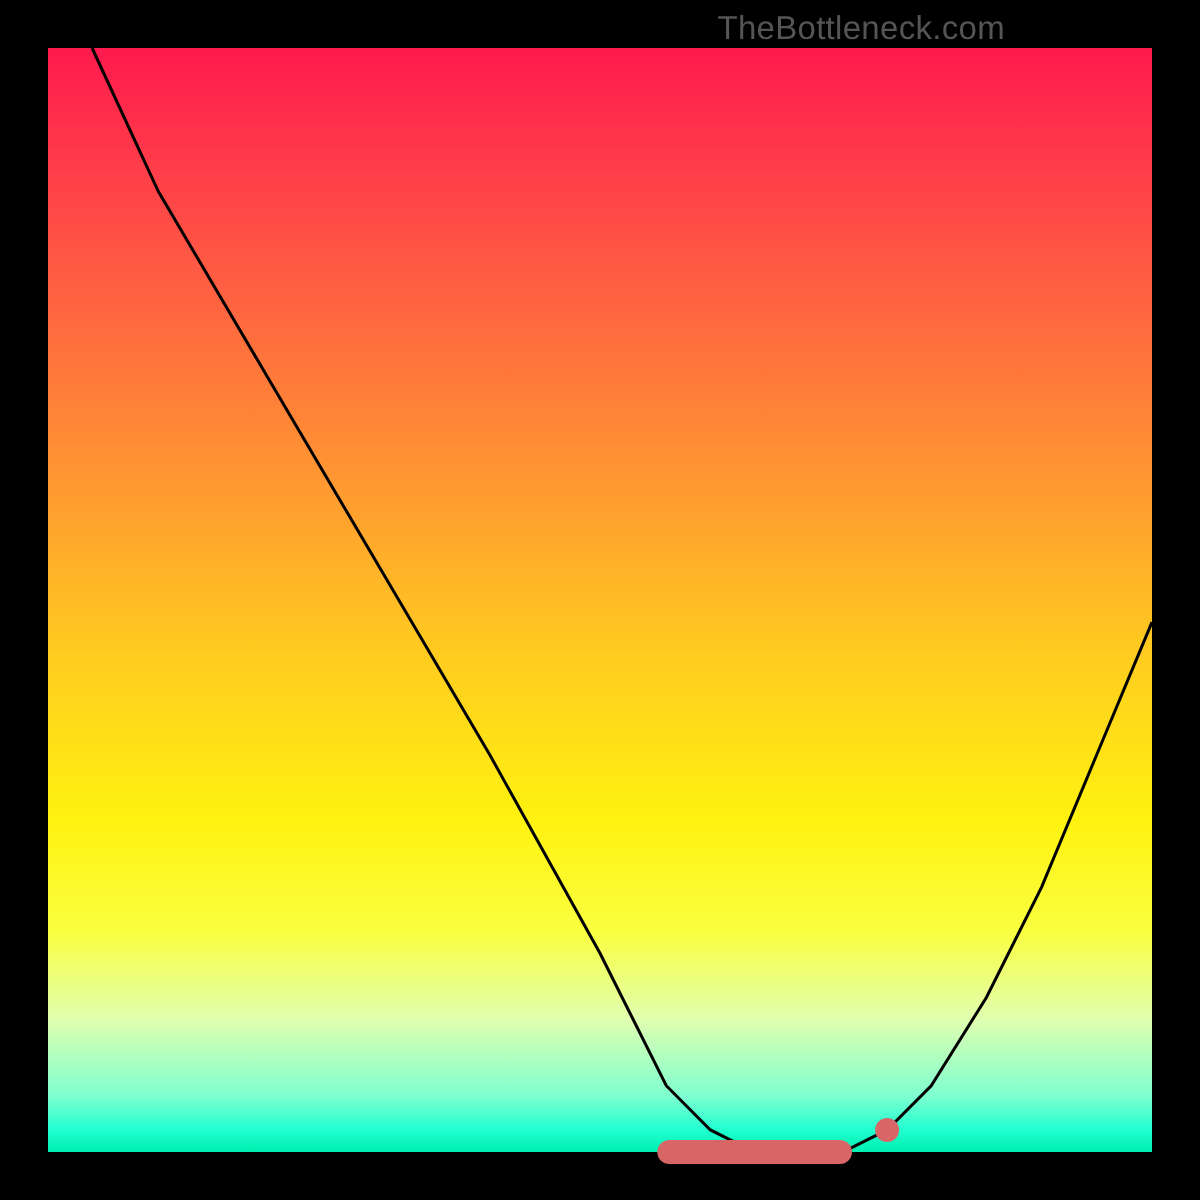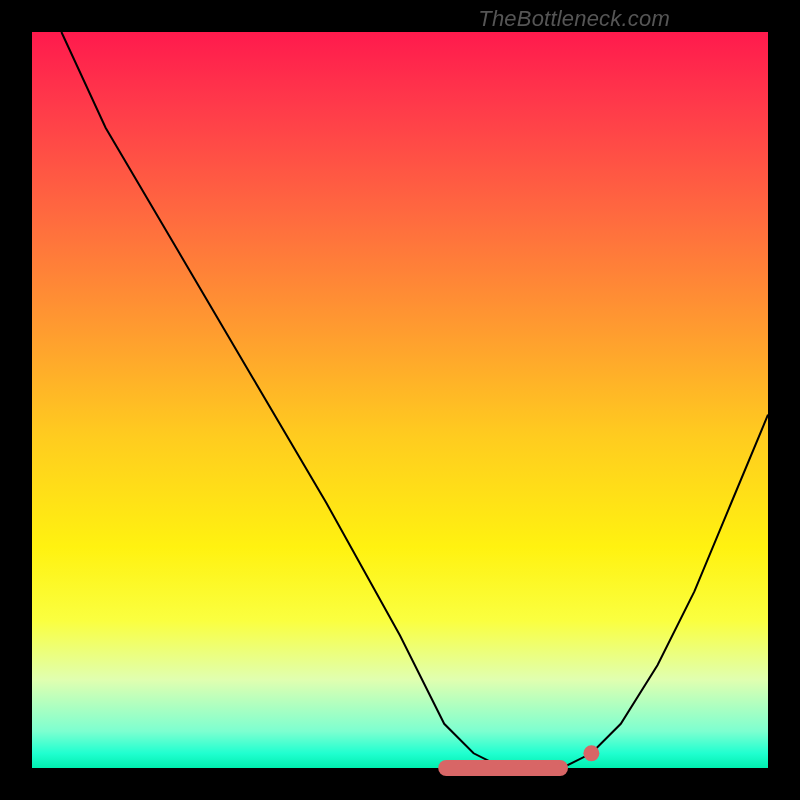--- a/index.html
+++ b/index.html
@@ -8,21 +8,20 @@
     width: 800px;
     height: 800px;
     background: #000;
     overflow: hidden;
     font-family: Arial, Helvetica, sans-serif;
   }
   .container {
     position: relative;
     width: 680px;
     height: 800px;
-    font-style: italic;
   }
   .plot-area {
     position: absolute;
     left: 32px;
     top: 32px;
     width: 736px;
     height: 736px;
     background: linear-gradient(to bottom,
       #ff1a4d 0%,
       #ff3a4a 10%,

